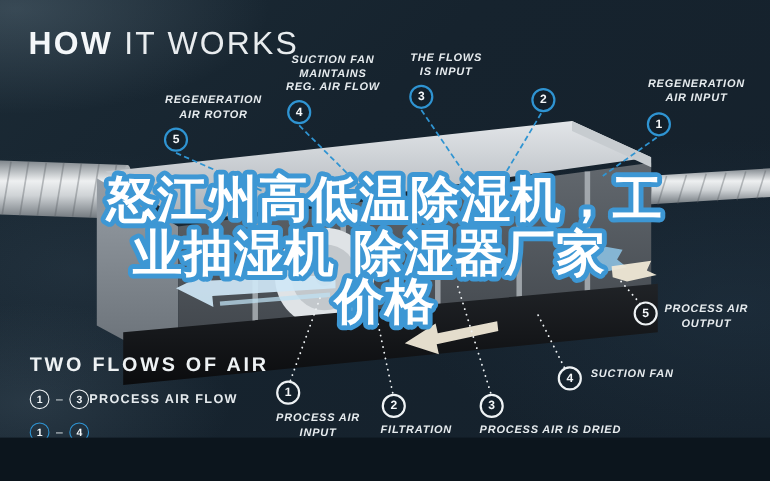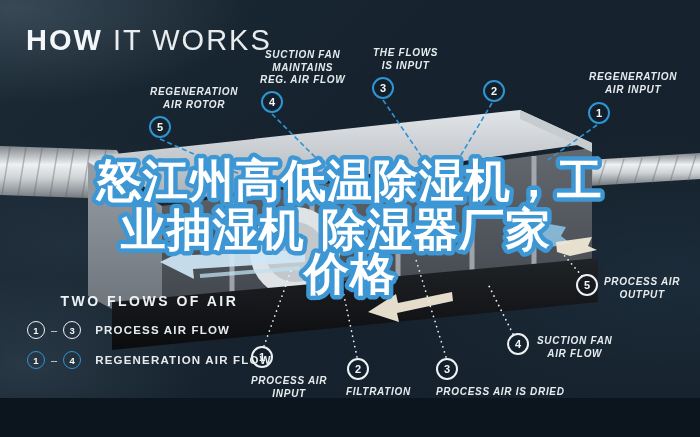--- a/index.html
+++ b/index.html
@@ -28,31 +28,31 @@
   .label{font-size:10px;font-weight:bold;letter-spacing:.7px;line-height:1.25;color:#e6ebee;font-style:italic;}
   .label span{display:block;white-space:nowrap;}
   .badge{
     width:22px;height:22px;border-radius:50%;box-sizing:border-box;
     display:flex;align-items:center;justify-content:center;
     font-size:11px;font-weight:bold;color:#f4f7f9;background:rgba(10,20,28,.15);
   }
   .badge.regen{border:2px solid #2f94d2;}
   .badge.proc{border:2px solid #eef2f4;}
   .legend{left:27px;top:293px;}
-  .legend-title{font-size:14px;font-weight:bold;letter-spacing:2.5px;color:#eef2f4;white-space:nowrap;}
+  .legend-title{font-size:18px;font-weight:bold;letter-spacing:2.5px;color:#eef2f4;white-space:nowrap;margin-top:28px;}
   .legend-row{display:flex;align-items:center;margin-top:12px;height:18px;}
   .sbadge{
     width:18px;height:18px;border-radius:50%;box-sizing:border-box;flex:0 0 auto;
     display:flex;align-items:center;justify-content:center;
     font-size:9.5px;font-weight:bold;color:#f4f7f9;
   }
   .sbadge.regen{border:1.6px solid #2f94d2;}
   .sbadge.proc{border:1.6px solid #eef2f4;}
   .legend-dash{color:#dfe5e9;font-size:11px;margin:0 6px;}
-  .legend-label{font-size:11.5px;font-weight:bold;letter-spacing:1.2px;color:#e6ebee;margin-left:14px;white-space:nowrap;}
+  .legend-label{font-size:11.5px;font-weight:bold;letter-spacing:1.2px;color:#e6ebee;white-space:nowrap;}
 </style>
 </head>
 <body>
 
 <div class="stage">
 
   <svg class="scene" width="700" height="437" viewBox="0 0 700 437">
     <defs>
       <linearGradient id="ductV" x1="0" y1="0" x2="0" y2="1">
         <stop offset="0" stop-color="#7f868c"></stop>
@@ -201,42 +201,40 @@
 
   <div class="ui badge proc" style="left:436px;top:358px">3</div>
   <div class="ui label" style="left:436px;top:386px">
     <span>PROCESS AIR IS DRIED</span>
     <span>BY THE ROTOR</span>
   </div>
 
   <div class="ui badge proc" style="left:507px;top:333px">4</div>
   <div class="ui label" style="left:537px;top:335px">
     <span>SUCTION FAN</span>
-    <span>AIR FLOW</span>
   </div>
 
   <div class="ui badge proc" style="left:576px;top:274px">5</div>
   <div class="ui label" style="left:604px;top:276px">
     <span>PROCESS AIR</span>
     <span>OUTPUT</span>
   </div>
 
   <div class="ui legend">
     <div class="legend-title">TWO FLOWS OF AIR</div>
     <div class="legend-row">
       <div class="sbadge proc">1</div>
       <span class="legend-dash">–</span>
       <div class="sbadge proc">3</div>
       <span class="legend-label">PROCESS AIR FLOW</span>
     </div>
     <div class="legend-row">
       <div class="sbadge regen">1</div>
       <span class="legend-dash">–</span>
       <div class="sbadge regen">4</div>
-      <span class="legend-label">REGENERATION AIR FLOW</span>
     </div>
   </div>
 
   <svg class="cn-overlay" width="700" height="437" viewBox="0 0 700 437">
     <text x="350" y="196">怒江州高低温除湿机，工</text>
     <text x="336" y="245">业抽湿机   除湿器厂家</text>
     <text x="350" y="289">价格</text>
   </svg>
 
 </div>

